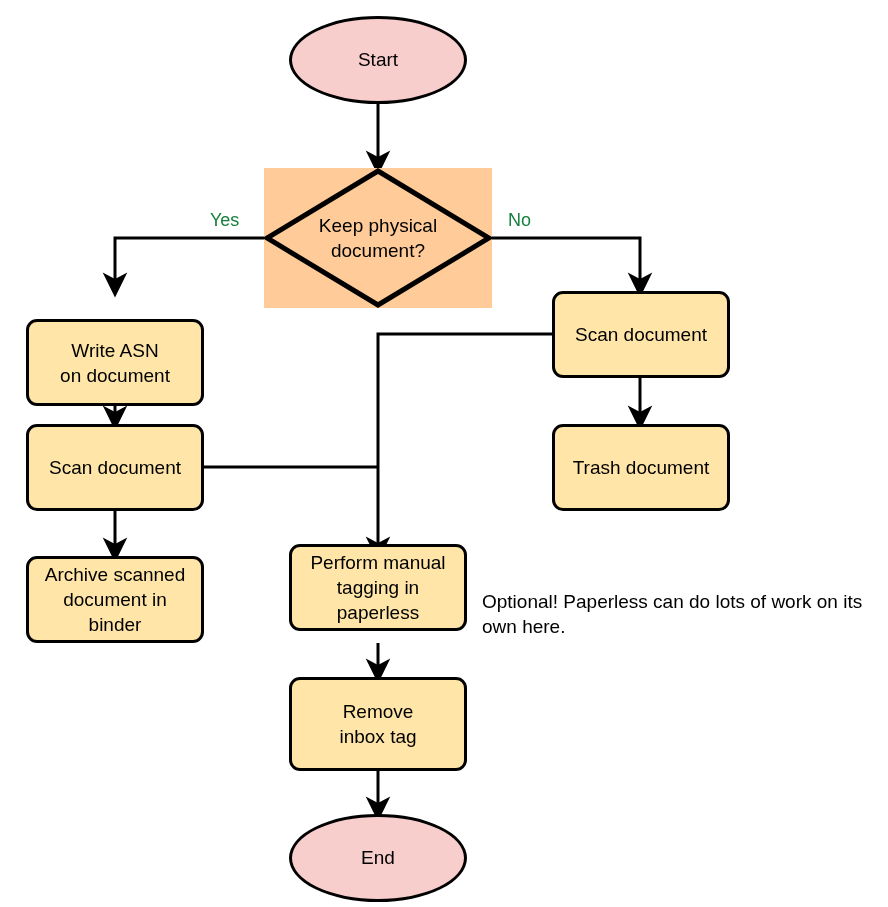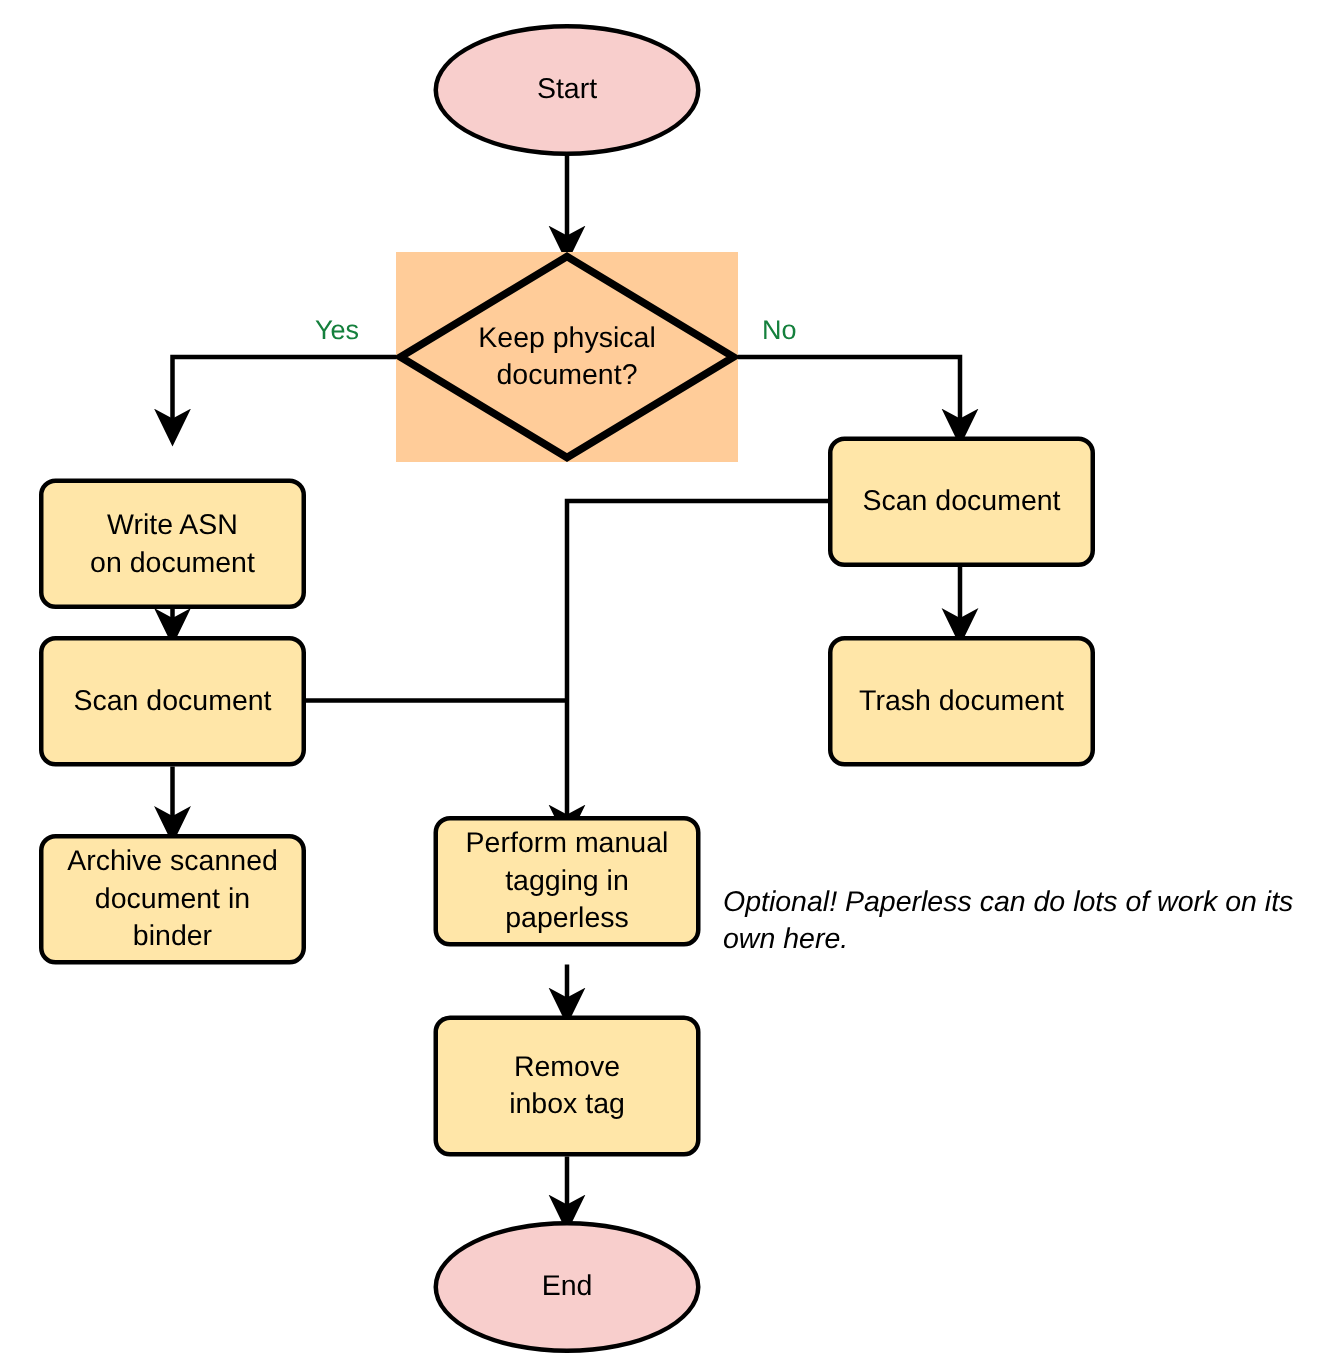--- a/index.html
+++ b/index.html
@@ -13,21 +13,21 @@
         border:3px solid #000;color:#000;}
   .proc{border-radius:11px;background:#ffe6a8;font-size:19px;line-height:25px;}
   .term{border-radius:50%;background:#f8cecc;font-size:19px;}
   .decision{background:#ffcc99;border:none;font-size:19px;line-height:25px;}
   .decision .dshape{position:absolute;left:0;top:0;width:100%;height:100%;}
   .decision .dtext{position:relative;z-index:2;}
 
   .edgelabel{position:absolute;font-size:18px;color:#15803d;
              background:transparent;white-space:nowrap;}
   .note{position:absolute;font-size:19px;line-height:25px;
-        font-style:italic;color:#000;}
+        color:#000;}
 </style>
 </head>
 <body>
 
 <div id="stage">
 
   <svg id="wires" viewBox="0 0 888 907" xmlns="http://www.w3.org/2000/svg">
     <defs>
       <marker id="ah" markerWidth="9" markerHeight="9" refX="5.2" refY="4.5" orient="auto" markerUnits="strokeWidth">
         <path d="M0,0.4 L8.4,4.5 L0,8.6 L2.2,4.5 Z" fill="#000"></path>

